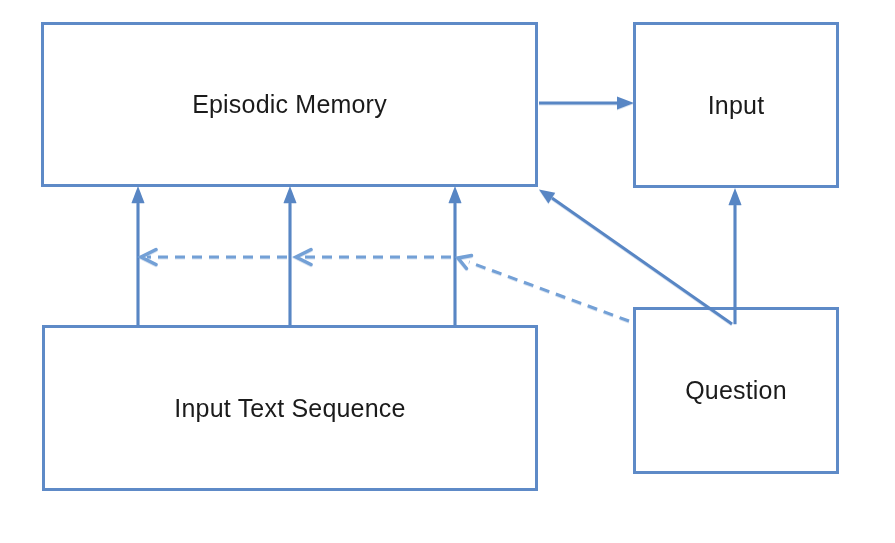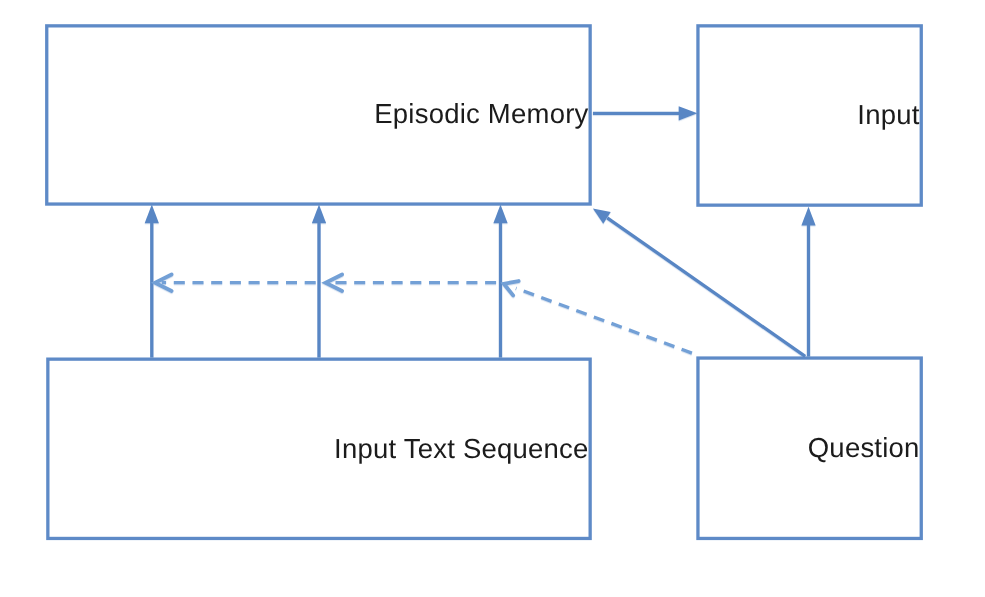--- a/index.html
+++ b/index.html
@@ -15,34 +15,34 @@
     background: #ffffff;
     overflow: hidden;
   }
   .box {
     position: absolute;
     box-sizing: border-box;
     border: 3px solid #5E8AC7;
     background: #ffffff;
     display: flex;
     align-items: center;
-    justify-content: flex-end;
+    justify-content: center;
     z-index: 1;
   }
   .box .label {
     color: #1b1b1b;
     font-size: 25px;
     font-weight: 500;
     letter-spacing: 0.2px;
     white-space: nowrap;
   }
   #box-episodic-memory   { left: 41px;  top: 22px;  width: 497px; height: 165px; }
   #box-answer            { left: 633px; top: 22px;  width: 206px; height: 166px; }
   #box-input-text-seq    { left: 42px;  top: 325px; width: 496px; height: 166px; }
-  #box-question          { left: 633px; top: 324px; width: 206px; height: 167px; }
+  #box-question          { left: 633px; top: 307px; width: 206px; height: 167px; }
   .arrows {
     position: absolute;
     left: 0; top: 0;
     width: 895px;
     height: 543px;
     z-index: 2;
     pointer-events: none;
     filter: drop-shadow(0.5px 1px 0.5px rgba(90,134,196,0.25));
   }
 </style>

